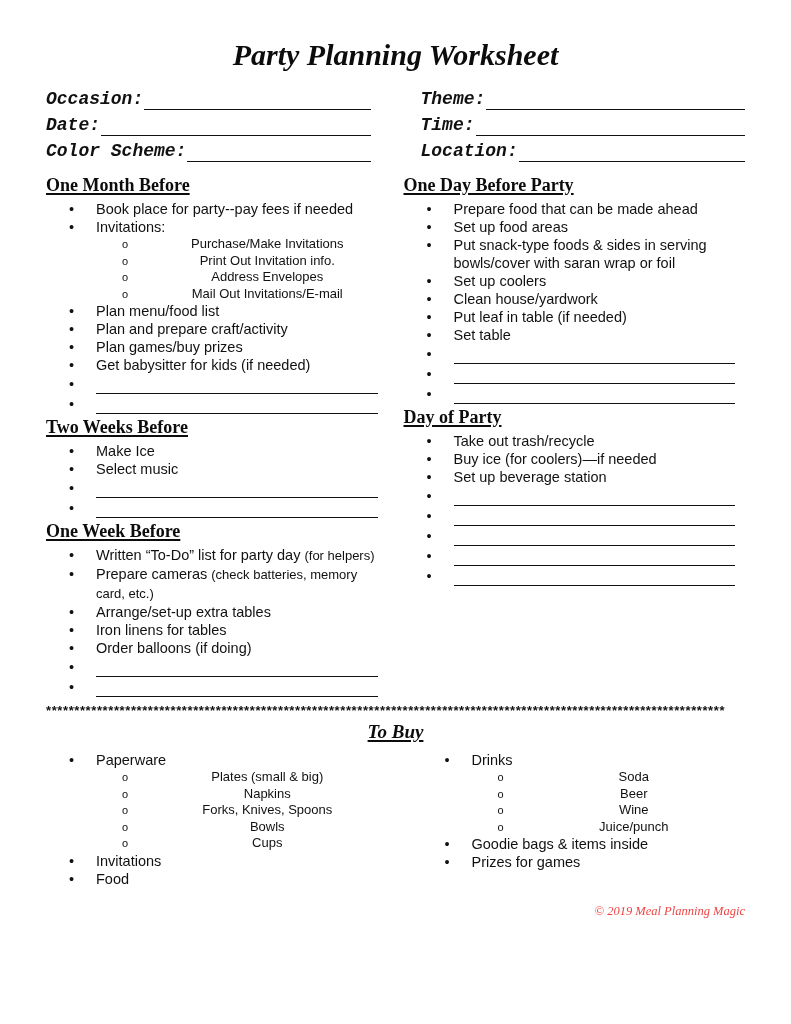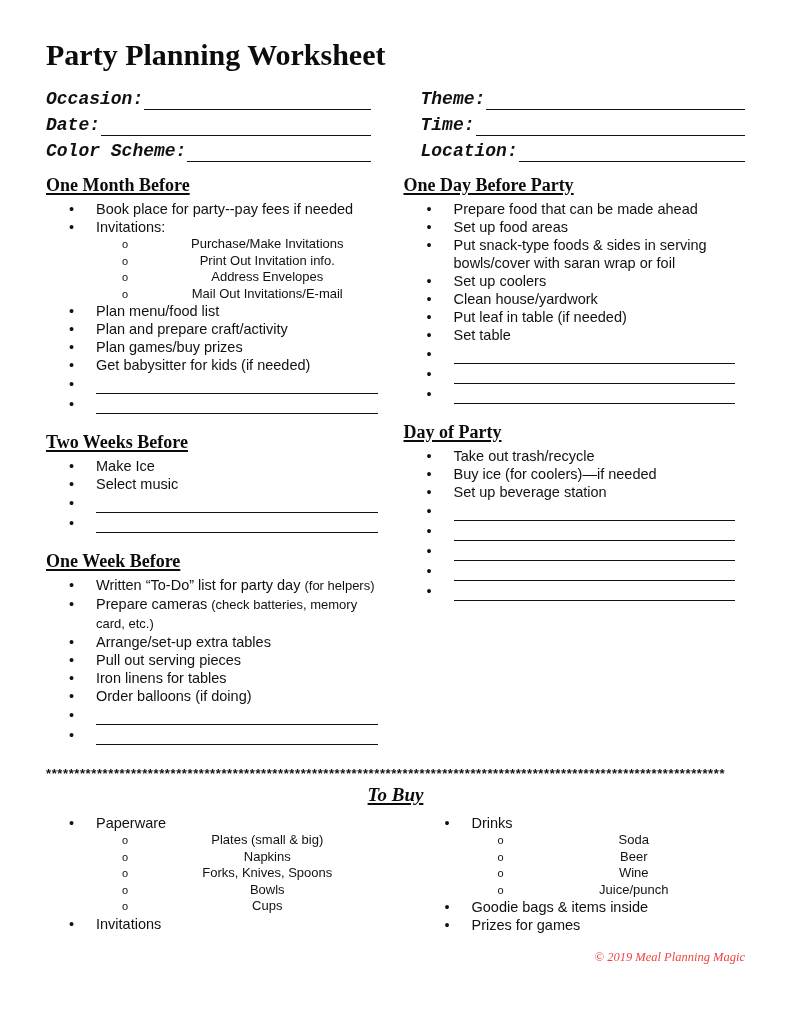--- a/index.html
+++ b/index.html
@@ -10,23 +10,24 @@
     font-family: "Liberation Sans", sans-serif;
     color: #111;
     overflow: hidden;
     position: relative;
     background: #ffffff;
   }
   .title {
     font-family: "Liberation Serif", serif;
     font-weight: bold;
     font-size: 30px;
-    text-align: left;
+    text-align: center;
     margin: 0 0 12px 0;
     color: #0c0c0c;
+    font-style: italic;
   }
   
   .fields {
     display: grid;
     grid-template-columns: 1fr 1fr;
     column-gap: 50px;
     margin-bottom: 13px;
   }
   .field { display: flex; align-items: flex-end; height: 26px; }
   .field-label {
@@ -37,21 +38,21 @@
     white-space: nowrap;
     line-height: 22px;
   }
   .field-line { flex: 1; border-bottom: 1.6px solid #111; height: 19px; margin-left: 1px; }
   
   .cols {
     display: grid;
     grid-template-columns: 1fr 1fr;
     column-gap: 16px;
   }
-  .section { margin-bottom: 18px; }
+  .section { margin-bottom: 3px; }
   .section-heading {
     font-family: "Liberation Serif", serif;
     font-size: 18px;
     font-weight: bold;
     margin: 0 0 4px 0;
     text-decoration: underline;
     text-decoration-thickness: 2px;
     text-underline-offset: 2px;
     color: #0c0c0c;
   }
@@ -172,21 +173,20 @@
               <span class="blank-line"></span>
             </li>
           </ul>
         </div>
         <div class="section">
           <h3 class="section-heading">One Week Before</h3>
           <ul class="main-list">
             <li class="lvl1"><span class="item-text">Written “To-Do” list for party day</span> <span class="small-note">(for helpers)</span></li>
             <li class="lvl1"><span class="item-text">Prepare cameras</span> <span class="small-note">(check batteries, memory card, etc.)</span></li>
             <li class="lvl1"><span class="item-text">Arrange/set-up extra tables</span></li>
-            <li class="lvl1"><span class="item-text">Pull out serving pieces</span></li>
             <li class="lvl1"><span class="item-text">Iron linens for tables</span></li>
             <li class="lvl1"><span class="item-text">Order balloons (if doing)</span></li>
             <li class="lvl1 blank">
               <span class="blank-line"></span>
             </li>
             <li class="lvl1 blank">
               <span class="blank-line"></span>
             </li>
           </ul>
         </div>
@@ -247,20 +247,21 @@
     <div id="tobuy-left">
         <ul class="main-list">
           <li class="lvl1"><span class="item-text">Paperware</span><ul class="sub">
               <li class="lvl2">Plates (small &amp; big)</li>
               <li class="lvl2">Napkins</li>
               <li class="lvl2">Forks, Knives, Spoons</li>
               <li class="lvl2">Bowls</li>
               <li class="lvl2">Cups</li>
             </ul></li>
           <li class="lvl1"><span class="item-text">Invitations</span></li>
+          <li class="lvl1"><span class="item-text">Food</span></li>
         </ul>
       </div>
     <div id="tobuy-right" class="tobuy-right">
         <ul class="main-list">
           <li class="lvl1"><span class="item-text">Drinks</span><ul class="sub">
               <li class="lvl2">Soda</li>
               <li class="lvl2">Beer</li>
               <li class="lvl2">Wine</li>
               <li class="lvl2">Juice/punch</li>
             </ul></li>

